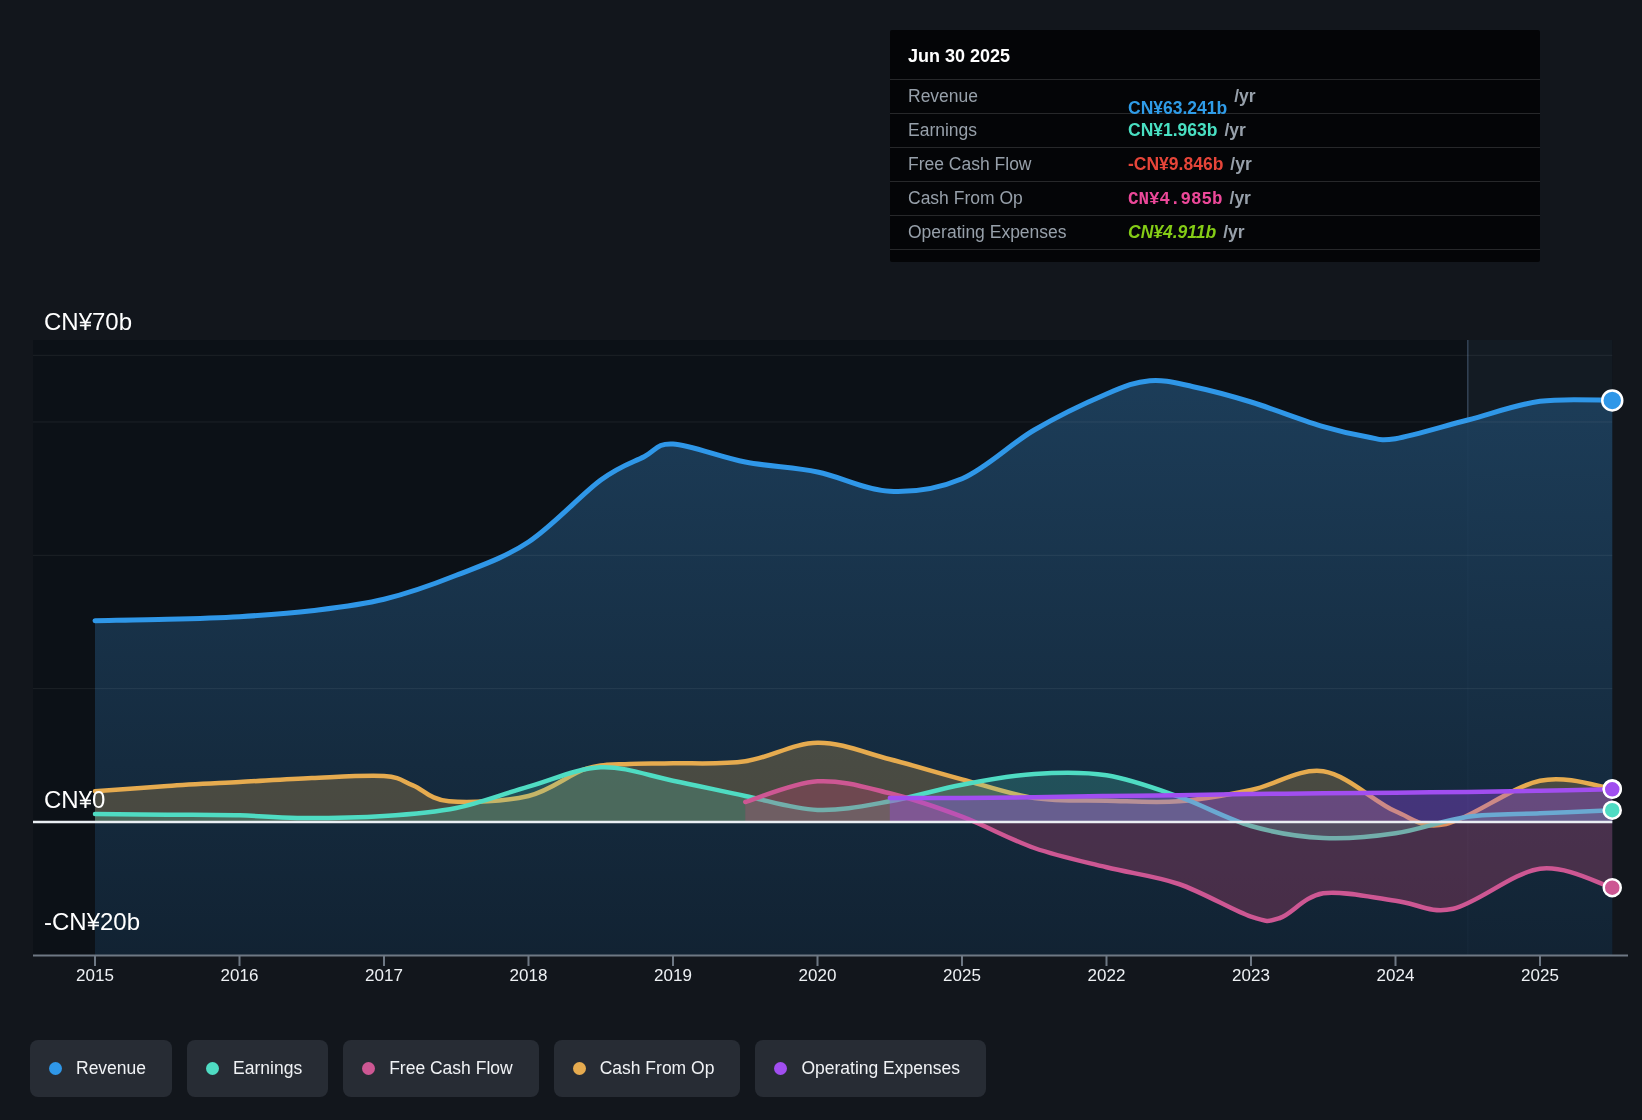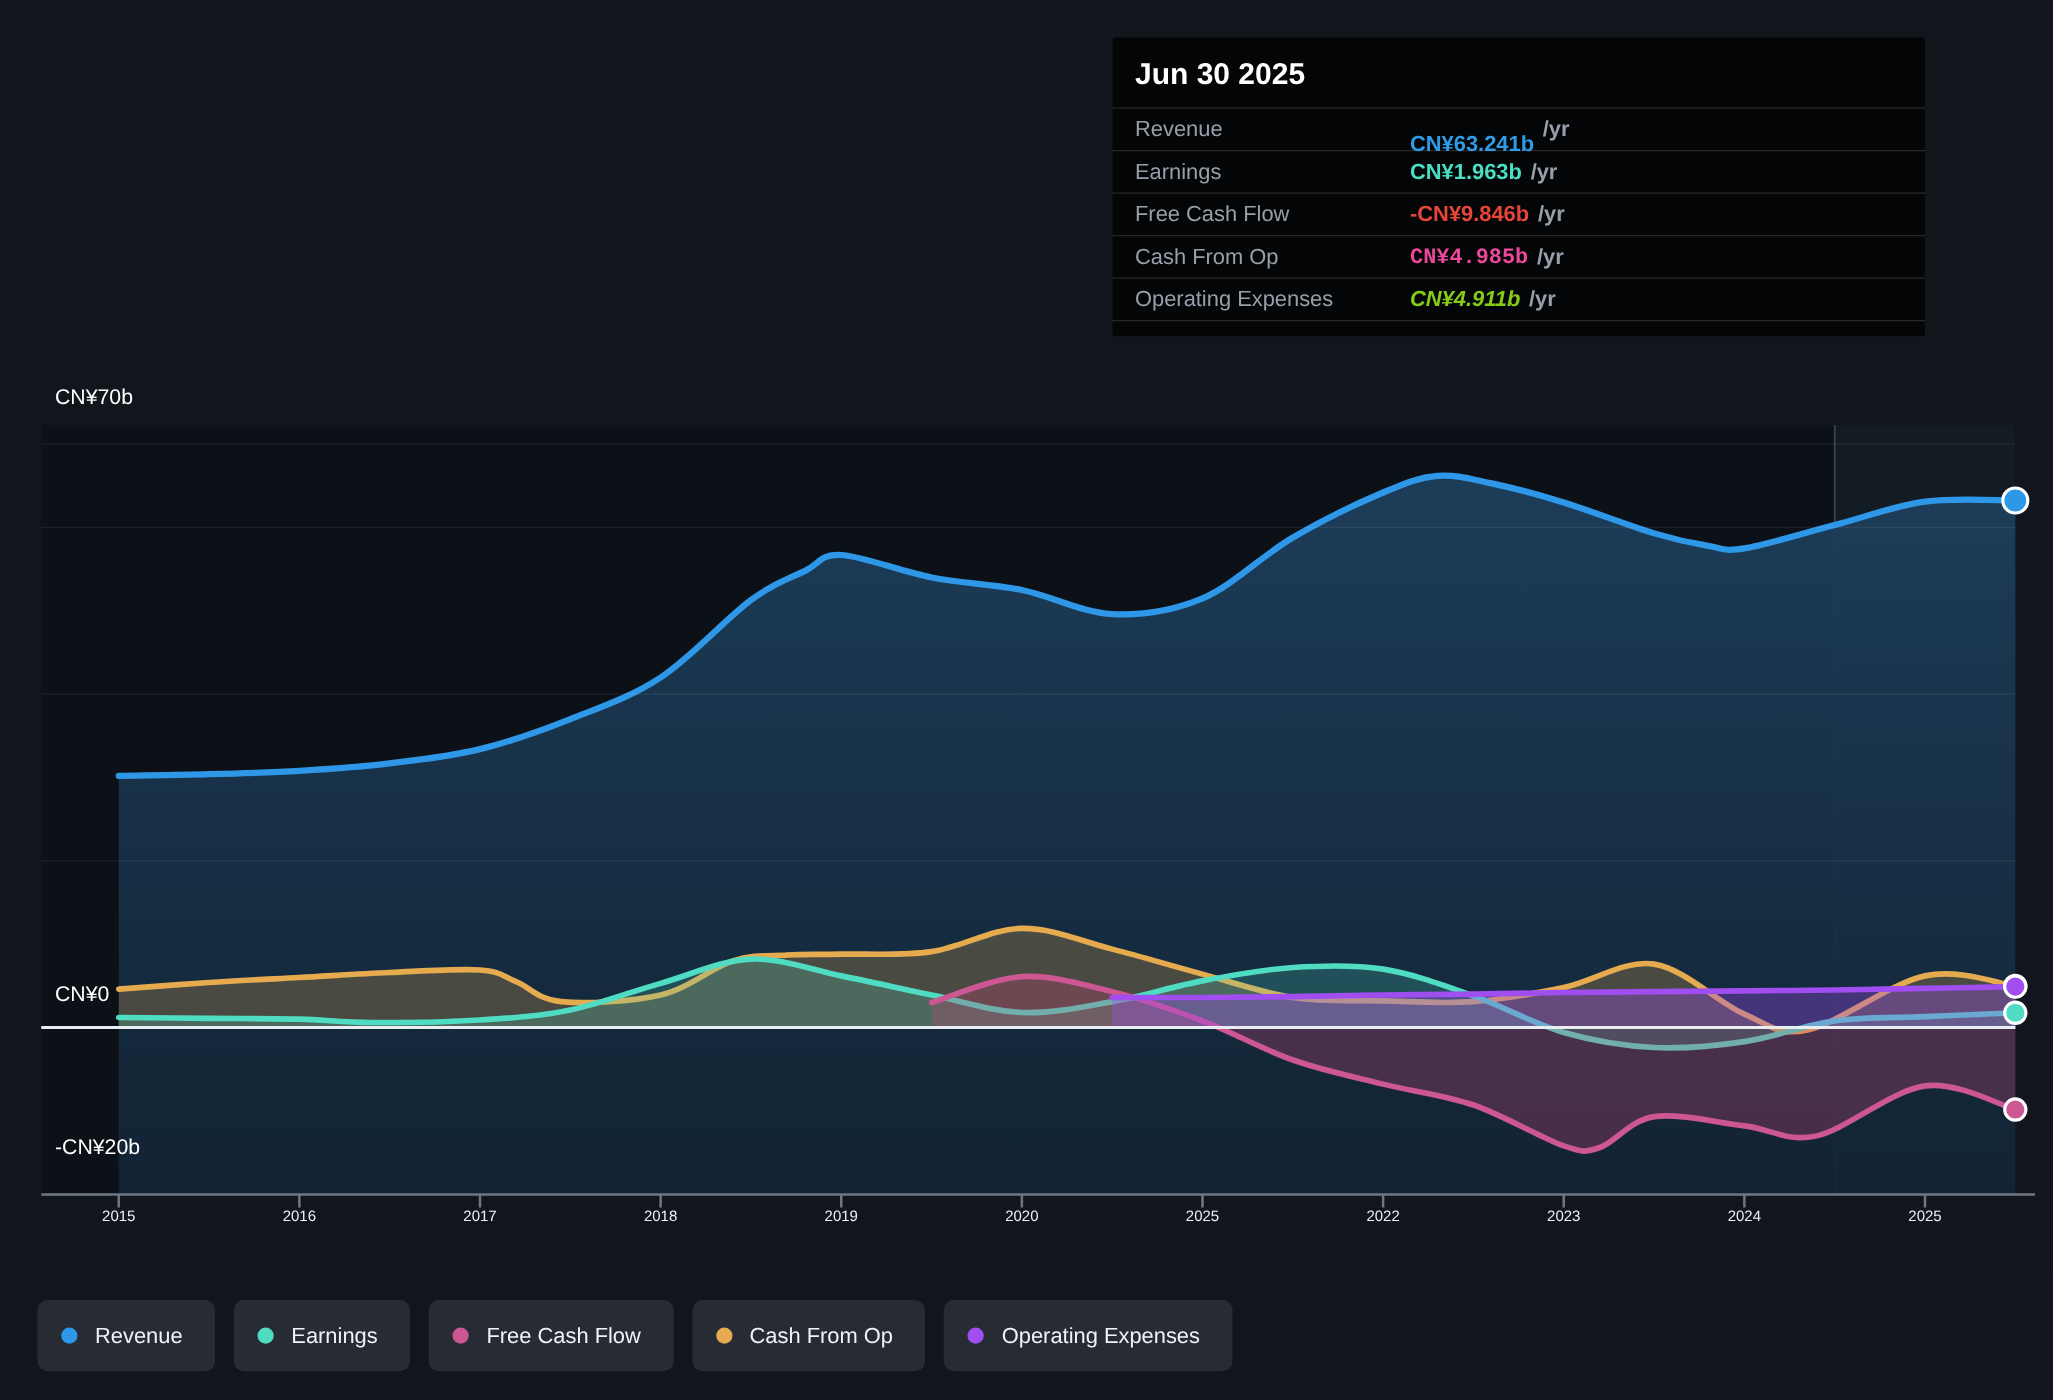--- a/index.html
+++ b/index.html
@@ -3,34 +3,34 @@
 <meta charset="utf-8">
 <style>
   html,body{margin:0;padding:0;background:#12161c;width:1642px;height:1120px;overflow:hidden;
     font-family:"Liberation Sans", sans-serif;-webkit-font-smoothing:antialiased;}
   #stage{position:relative;width:1642px;height:1120px;background:#12161c;}
   #chart-svg{position:absolute;left:0;top:0;}
 
   
   .tooltip{position:absolute;left:890px;top:30px;width:650px;background:#040507;
     border-radius:2px;padding:0 0 12px 0;box-sizing:border-box;}
-  .tooltip-title{color:#ffffff;font-size:24px;font-weight:700;padding:16px 18px 12px 18px;}
+  .tooltip-title{color:#ffffff;font-size:18px;font-weight:700;padding:16px 18px 12px 18px;}
   .tt-rows{margin:0 0 0 0;border-bottom:1px solid rgba(255,255,255,0.14);}
   .tt-row{display:flex;align-items:center;height:33px;border-top:1px solid rgba(255,255,255,0.14);
     padding:0 18px;font-size:17.5px;}
   .tt-row.sub{border-top:none;}
   .tt-label{width:220px;color:#97a0aa;flex:0 0 auto;}
   .tt-value{font-weight:700;}
   .tt-suffix{color:#97a0aa;margin-left:7px;font-weight:700;}
   .tt-row.sub .tt-suffix{font-weight:400;}
 
   
-  .y-label{position:absolute;left:44px;color:#ffffff;font-size:17px;}
+  .y-label{position:absolute;left:44px;color:#ffffff;font-size:24px;}
   .x-labels .x-label{position:absolute;top:966px;width:90px;margin-left:-45px;text-align:center;
-    color:#eef1f4;font-size:12px;}
+    color:#eef1f4;font-size:17px;}
 
   
   .legend{position:absolute;left:30px;top:1040px;display:flex;gap:15px;}
   .legend-pill{display:flex;align-items:center;gap:14px;height:57px;padding:0 26px 0 19px;
     background:#272c34;border-radius:8px;cursor:pointer;}
   .legend-dot{width:13px;height:13px;border-radius:50%;flex:0 0 auto;}
   .legend-text{color:#f0f2f5;font-size:17.5px;}
 </style>
 </head>
 <body>

